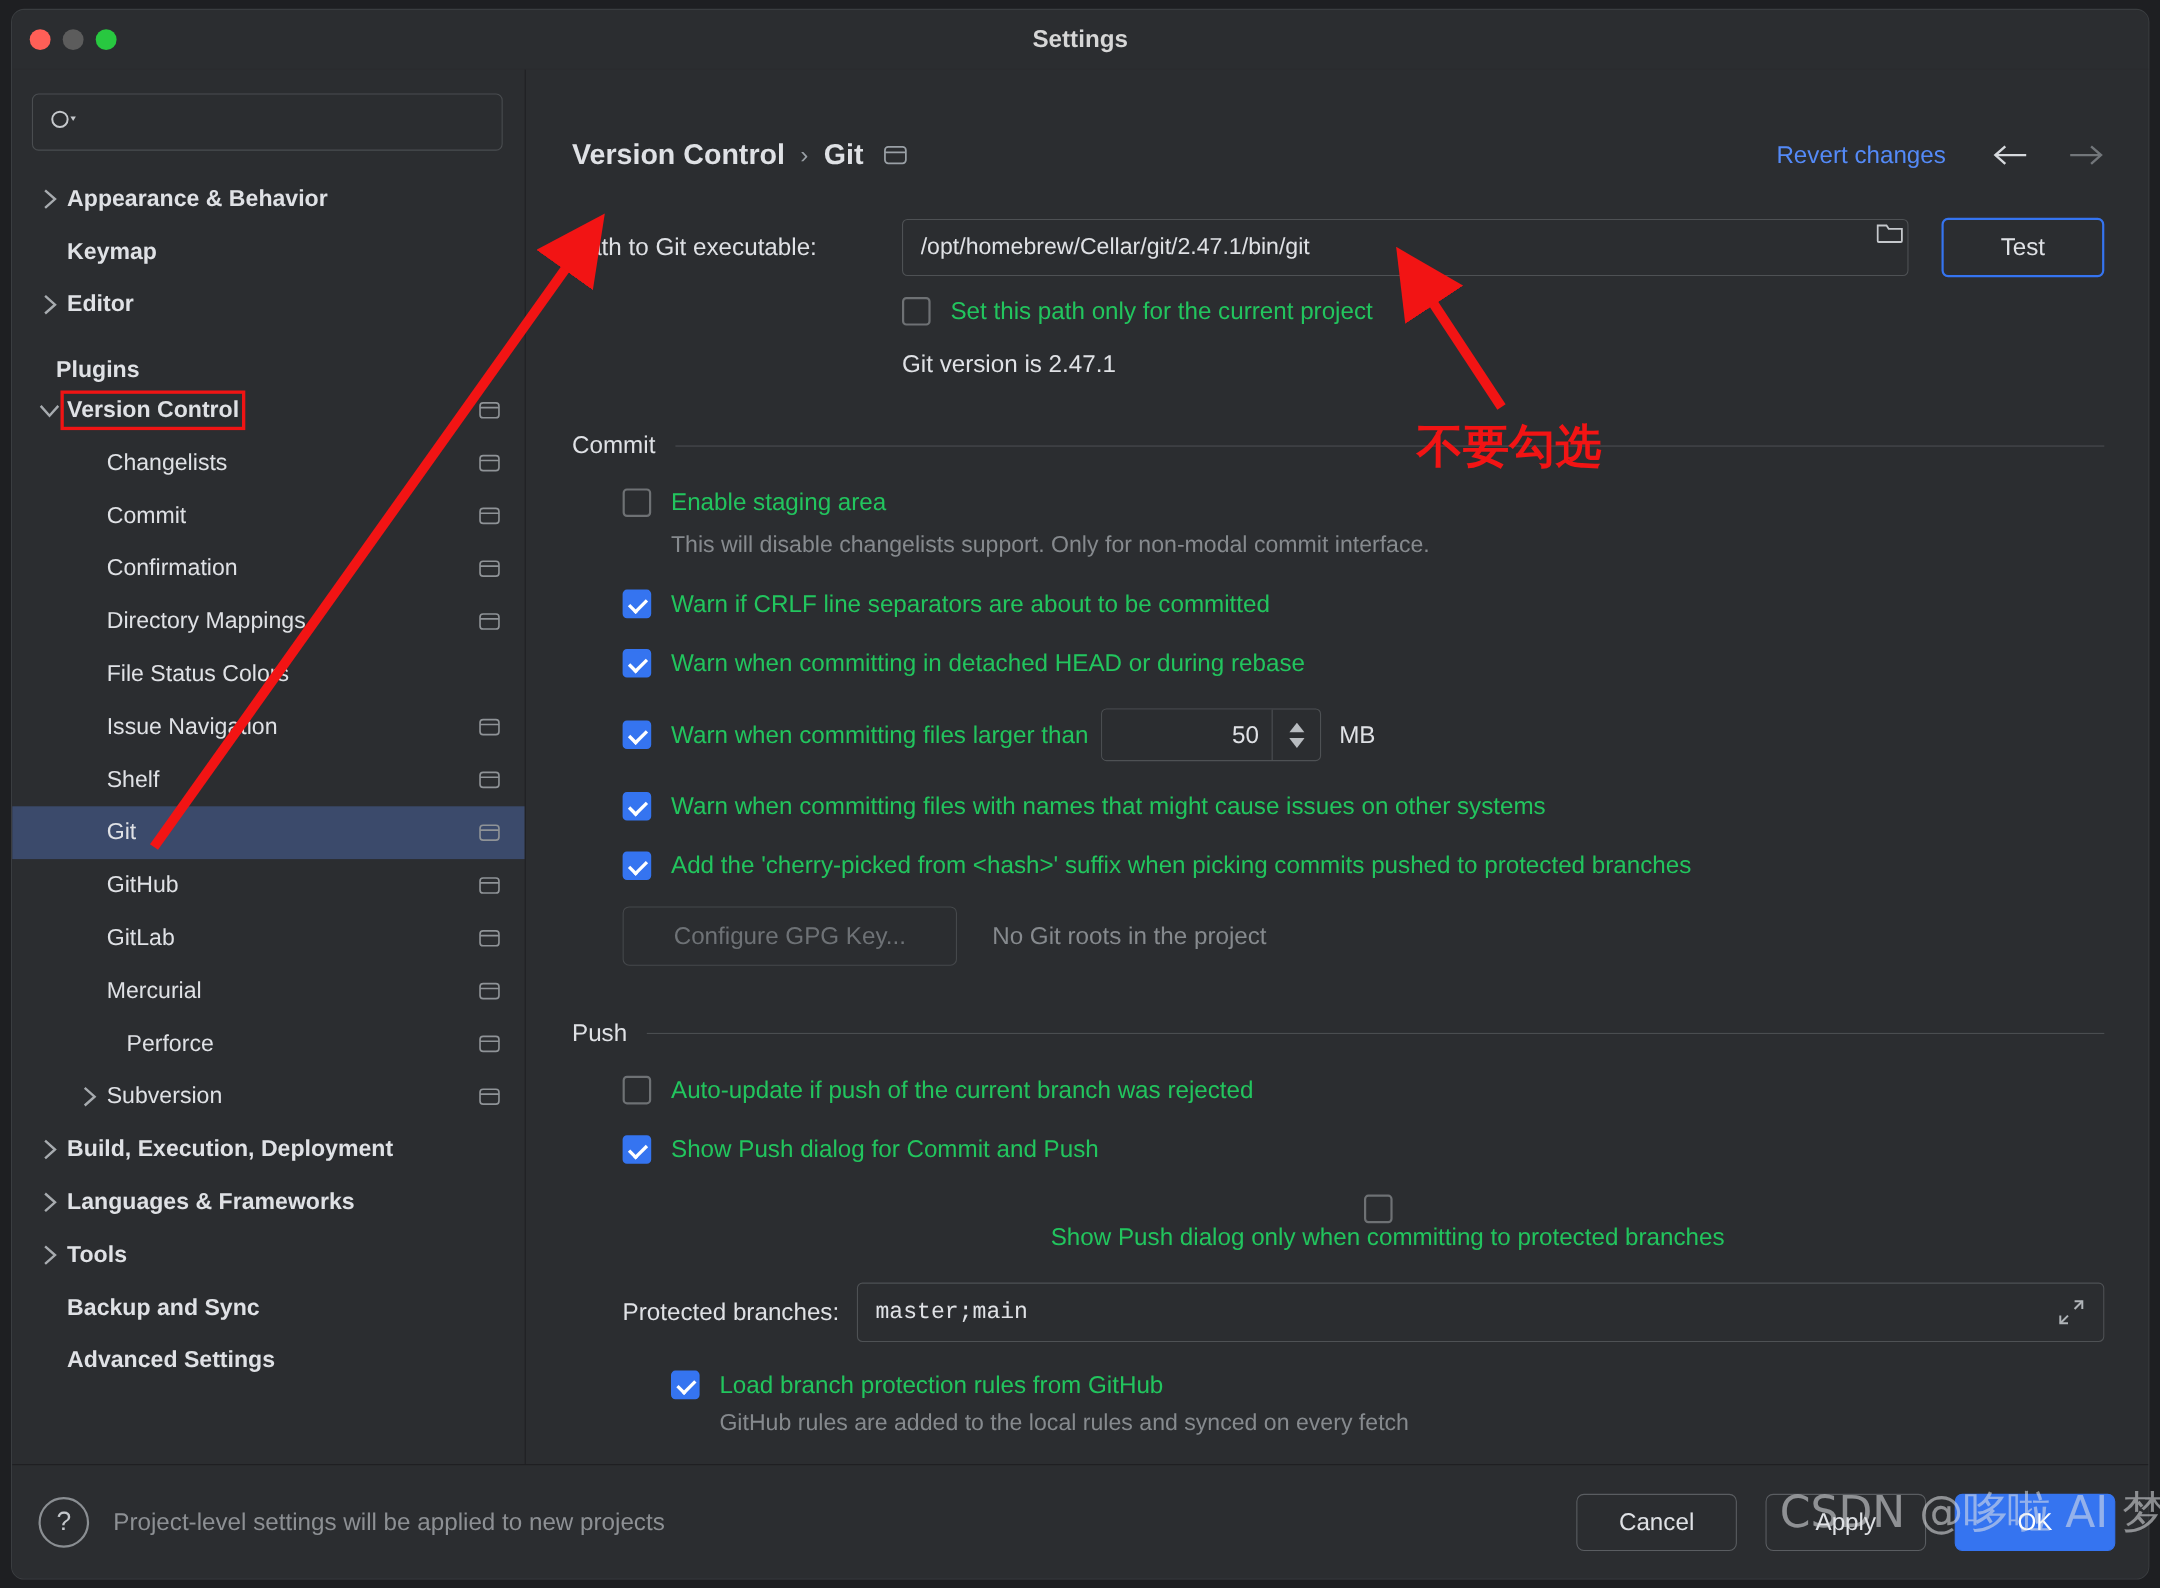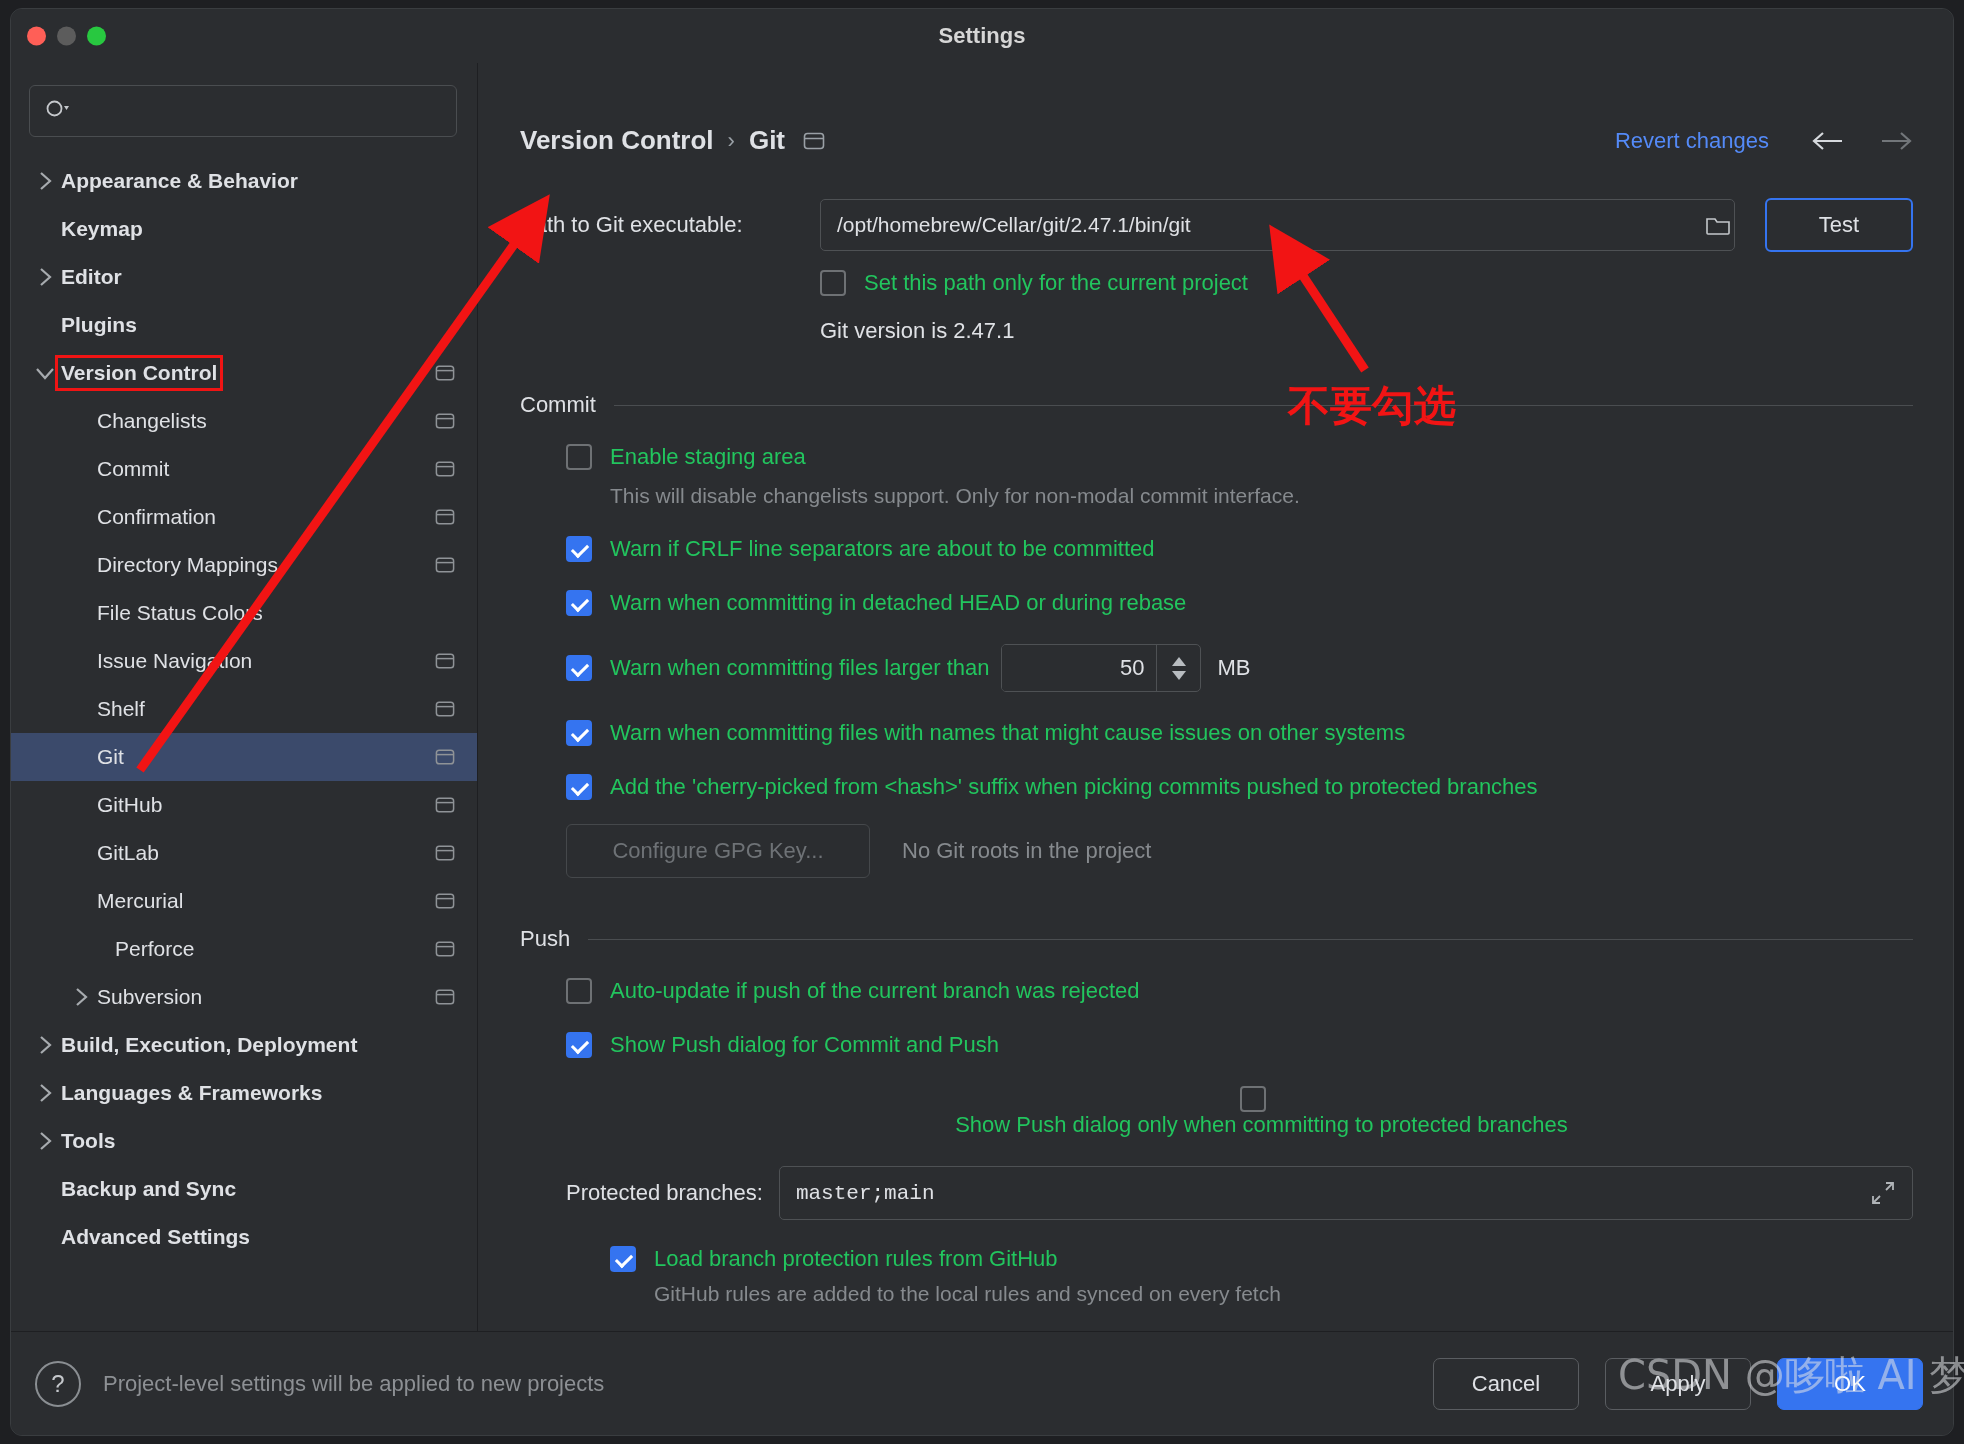--- a/index.html
+++ b/index.html
@@ -146,21 +146,20 @@
     width: 300px;
     flex: 0 0 300px;
   }
   .path-field {
     flex: 1;
     height: 52px;
     background: #2b2d30;
     border: 1px solid #4e5154;
     border-radius: 5px;
     display: flex;
-    align-items: center;
     padding: 0 3px 0 16px;
     max-width: 948px;
   }
   .path-input {
     flex: 1;
     background: transparent;
     border: none; outline: none;
     color: #dfe1e5;
     font-size: 21px;
     font-family: "Liberation Sans", sans-serif;
@@ -387,21 +386,21 @@
             <span class="tree-label">Keymap</span>
           </div>
           <div class="tree-item bold" style="padding-left: 22px;">
             <span class="chev">
               <svg viewBox="0 0 24 24" width="24" height="24">
                 <polyline points="8,4 17,12 8,20" fill="none" stroke="#a7abaf" stroke-width="2.2"></polyline>
               </svg>
             </span>
             <span class="tree-label">Editor</span>
           </div>
-          <div class="tree-item bold" style="padding-left: 22px;">
+          <div class="tree-item bold" style="padding-left: 12px; align-items: flex-end;">
             <span class="chev"></span>
             <span class="tree-label">Plugins</span>
           </div>
           <div class="tree-item bold boxed" style="padding-left: 22px;">
             <span class="chev">
               <svg viewBox="0 0 24 24" width="24" height="24">
                 <polyline points="4,8 12,17 20,8" fill="none" stroke="#a7abaf" stroke-width="2.2"></polyline>
               </svg>
             </span>
             <span class="tree-label">Version Control</span>

